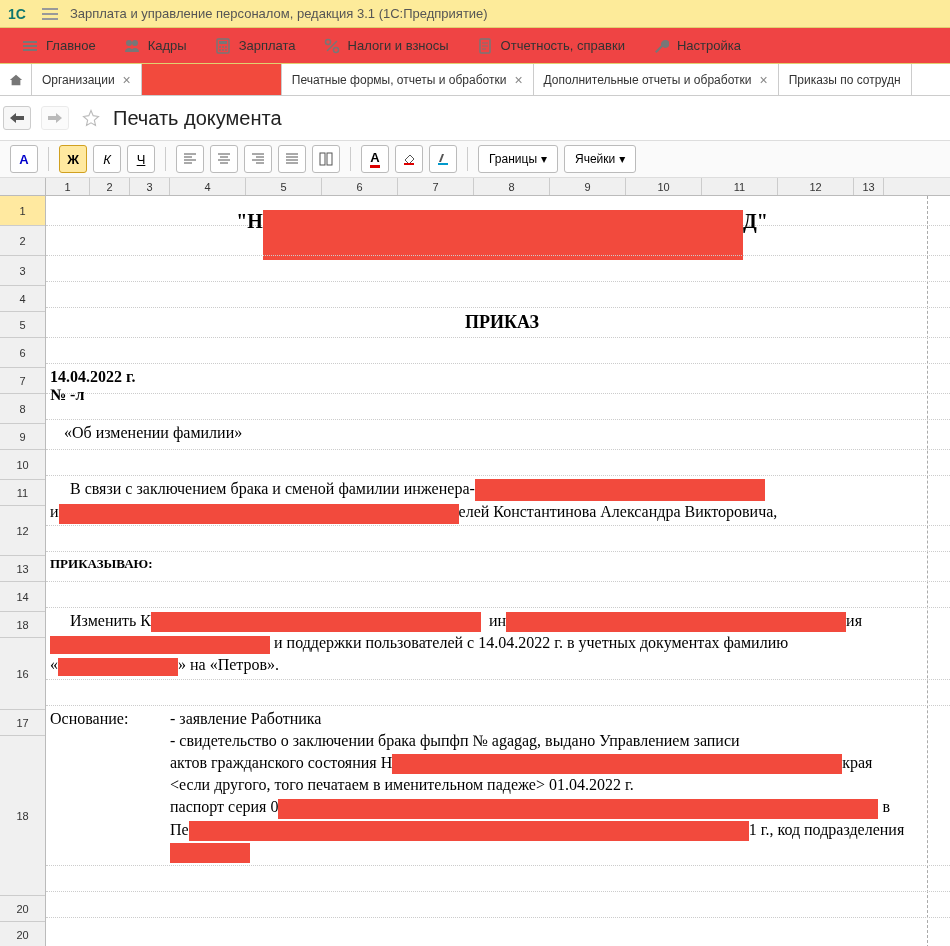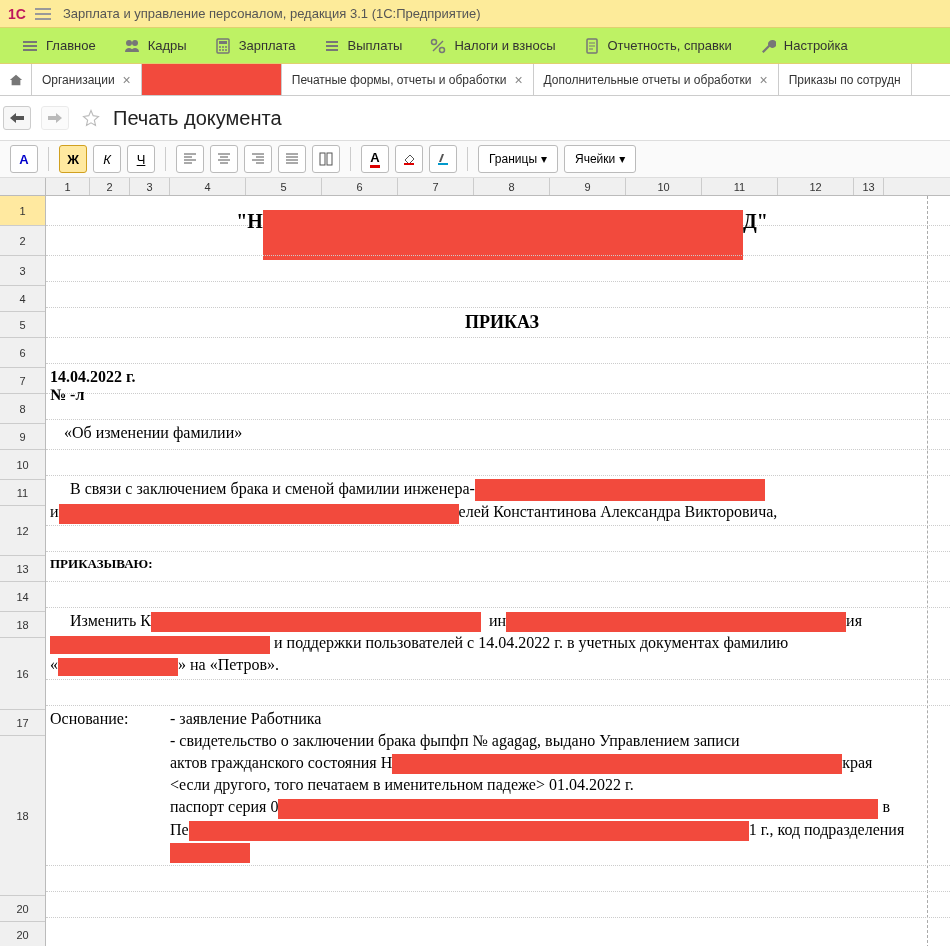--- a/index.html
+++ b/index.html
@@ -1,26 +1,26 @@
 <!DOCTYPE html>
 <html><head>
 <meta charset="utf-8">
 <style>
 * { box-sizing: border-box; margin: 0; padding: 0; }
 body { font-family: Arial, sans-serif; font-size: 12px; background: #fff; width: 950px; overflow: hidden; }
 
 
 .titlebar { background: #fdeb9a; height: 28px; display: flex; align-items: center; padding: 0 8px; border-bottom: 1px solid #e0d070; }
-.logo-1c { color: #be185d; font-weight: bold; font-size: 14px; margin-right: 9px; }
+.logo-1c { color: #0f766e; font-weight: bold; font-size: 14px; margin-right: 16px; }
 .hamburger { display: inline-block; width: 16px; height: 12px; margin-right: 12px; cursor: pointer; }
 .hamburger span { display: block; height: 2px; background: #999; margin-bottom: 3px; }
 .app-title { color: #555; font-size: 13px; }
 
 
-.mainmenu { background: #bef264; height: 36px; display: flex; align-items: center; padding: 0 8px; border-bottom: 1px solid #e0d070; }
+.mainmenu { background: #ef4444; height: 36px; display: flex; align-items: center; padding: 0 8px; border-bottom: 1px solid #e0d070; }
 .menu-item { display: flex; align-items: center; padding: 0 14px; height: 36px; cursor: pointer; color: #333; font-size: 13px; }
 .menu-icon { width: 16px; height: 16px; margin-right: 8px; display: inline-flex; align-items: center; justify-content: center; }
 .menu-icon svg { width: 16px; height: 16px; }
 
 
 .tabbar { background: #fff; height: 32px; display: flex; align-items: stretch; border-bottom: 1px solid #ccc; }
 .home-tab { width: 32px; display: flex; align-items: center; justify-content: center; border-right: 1px solid #ccc; cursor: pointer; }
 .tab { display: flex; align-items: center; padding: 0 10px; border-right: 1px solid #ccc; cursor: pointer; font-size: 12px; color: #333; position: relative; }
 .tab .close { margin-left: 8px; color: #888; font-size: 14px; cursor: pointer; }
 .tab.redacted { background: #f24a3d; min-width: 140px; }
@@ -104,30 +104,20 @@
           <rect x="4" y="3" width="8" height="3" fill="#777"></rect>
           <circle cx="5" cy="9" r="1" fill="#777"></circle>
           <circle cx="8" cy="9" r="1" fill="#777"></circle>
           <circle cx="11" cy="9" r="1" fill="#777"></circle>
           <circle cx="5" cy="12" r="1" fill="#777"></circle>
           <circle cx="8" cy="12" r="1" fill="#777"></circle>
           <circle cx="11" cy="12" r="1" fill="#777"></circle>
         </svg>
       </span>
     <span>Зарплата</span>
-  </div>
-  <div class="menu-item">
-    <span class="menu-icon">
-        <svg viewBox="0 0 16 16">
-          <rect x="2" y="3" width="12" height="2" fill="#777"></rect>
-          <rect x="2" y="7" width="12" height="2" fill="#777"></rect>
-          <rect x="2" y="11" width="12" height="2" fill="#777"></rect>
-        </svg>
-      </span>
-    <span>Выплаты</span>
   </div>
   <div class="menu-item">
     <span class="menu-icon">
         <svg viewBox="0 0 16 16">
           <circle cx="4" cy="4" r="2.5" fill="none" stroke="#777" stroke-width="1.5"></circle>
           <circle cx="12" cy="12" r="2.5" fill="none" stroke="#777" stroke-width="1.5"></circle>
           <line x1="13" y1="3" x2="3" y2="13" stroke="#777" stroke-width="1.5"></line>
         </svg>
       </span>
     <span>Налоги и взносы</span>

